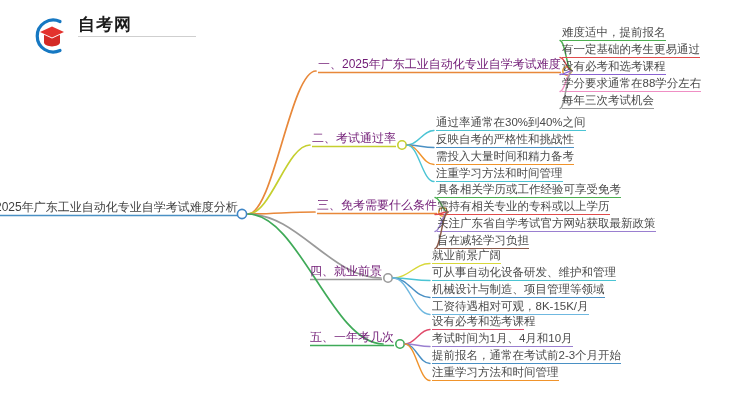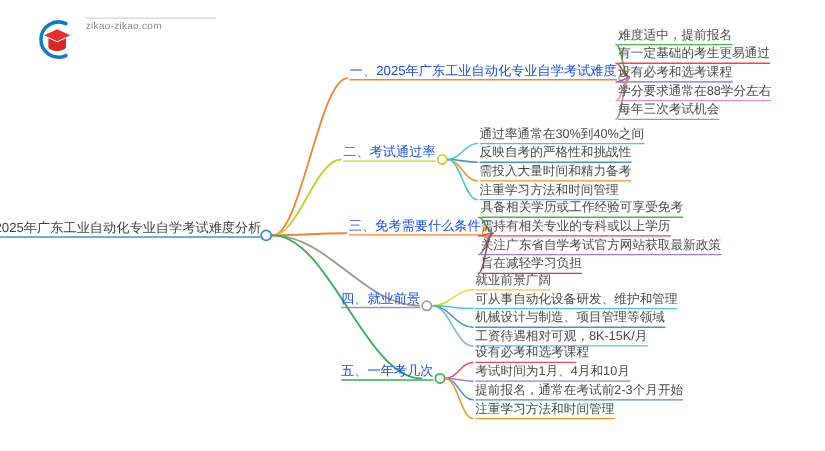--- a/index.html
+++ b/index.html
@@ -63,41 +63,41 @@
     position: absolute;
     white-space: nowrap;
     line-height: 14px;
   }
   .node-root {
     font-size: 12px;
     color: #3f3f3f;
   }
   .node-main {
     font-size: 12px;
-    color: #1d4ed8;
+    color: #701a75;
   }
   .node-leaf {
     font-size: 11.5px;
     color: #4a4a4a;
   }
 </style>
 </head>
 <body>
 
 <div class="logo-wrap">
   <svg class="logo-mark" viewBox="0 0 42 42">
     <path id="logo-arc" d="M32 6.5 A16 16 0 1 0 32 35.5" fill="none" stroke="#1678c2" stroke-width="3.2" stroke-linecap="round"></path>
     <g id="logo-cap">
       <path d="M12 17 L24 11.5 L36 17 L24 22.5 Z" fill="#e3322d"></path>
       <path d="M16 19.8 L16 27.5 C16 29.8 20 31.4 24 31.4 C28 31.4 32 29.8 32 27.5 L32 19.8 L24 23.4 Z" fill="#d42a26"></path>
     </g>
   </svg>
   <div class="logo-text">
+    <div class="logo-title">自考网</div>
     <div class="logo-rule"></div>
-    <div class="logo-sub">zikao-zikao.com</div>
   </div>
 </div>
 
 <svg id="canvas">
     <line x1="-5" y1="215.5" x2="238" y2="215.5" stroke="#4a90c4" stroke-width="1.4"></line>
     <path d="M248 214 C273.5 214,290.5 71,316 71" fill="none" stroke="#e8883a" stroke-width="1.7" stroke-linecap="round"></path>
     <line x1="318" y1="72.5" x2="561" y2="72.5" stroke="#e8883a" stroke-width="1.3"></line>
     <circle cx="567" cy="71" r="4.2" fill="#ffffff" stroke="#e8a33a" stroke-width="1.6"></circle>
     <line x1="562" y1="40.5" x2="666" y2="40.5" stroke="#4caf50" stroke-width="1.2"></line>
     <path d="M572 71 C566.9 71,565.1 40.5,560 40.5" fill="none" stroke="#4caf50" stroke-width="1.4" stroke-linecap="round"></path>

